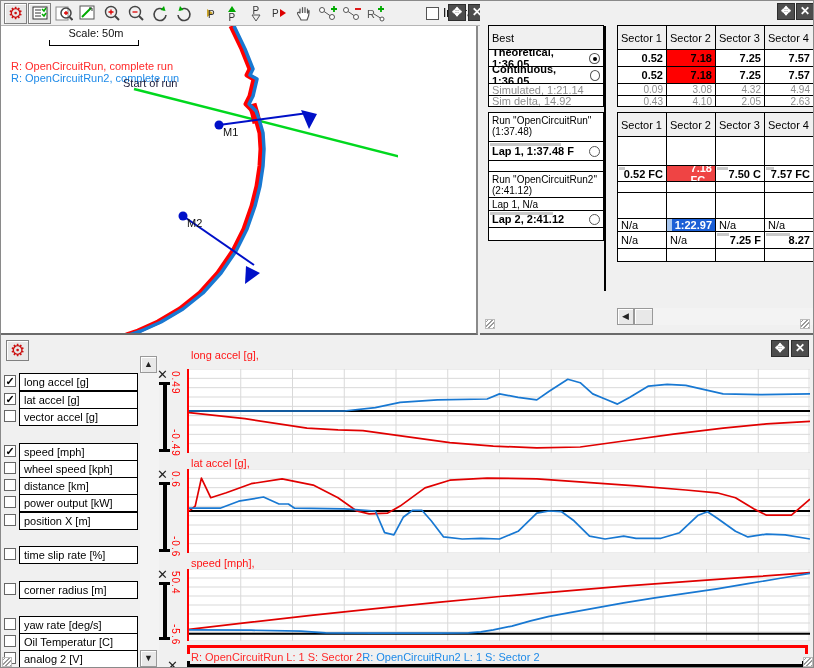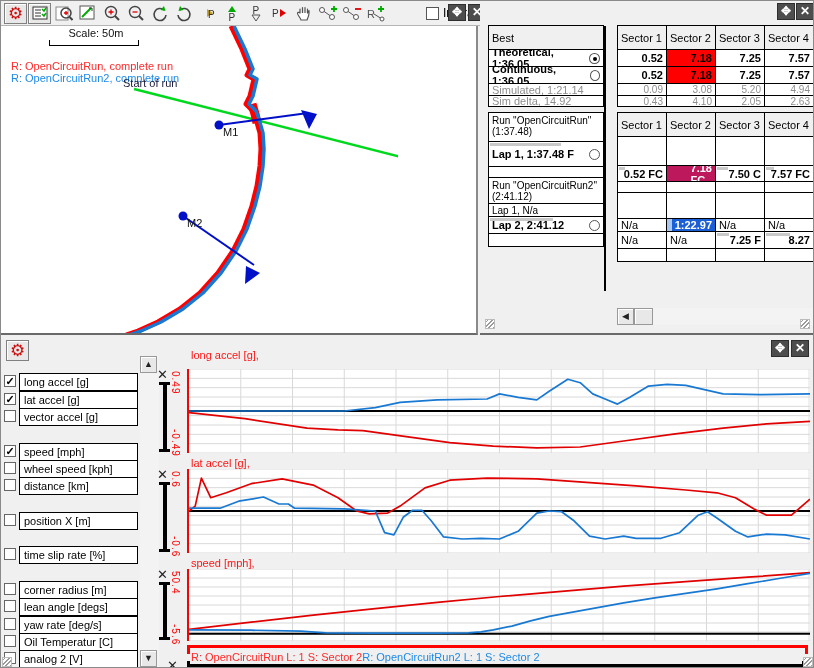--- a/index.html
+++ b/index.html
@@ -35,21 +35,21 @@
   .tp-divider { position:absolute; left:124px; top:25px; width:2px; height:265px; background:#000; }
   .sector-block { position:absolute; }
   .col { position:absolute; top:0; }
   .cell { border:1px solid #000; margin-top:-1px; background:#fff; overflow:hidden; position:relative;
           padding:0 3px; display:flex; align-items:center; }
   .cell.hdr { background:#f0f0f0; font-size:11px; }
   .cell.num { justify-content:flex-end; font-weight:bold; font-size:11px; }
   .cell.na  { justify-content:flex-start; font-weight:normal; }
   .cell.gray { color:#8f8f8f; font-weight:normal; font-size:10px; }
   .cell.redbg { background:#ff0000; }
-  .cell.redbg-w { background:#be185d; color:#fff;padding-left:44px; }
+  .cell.redbg-w { background:#ef4444; color:#fff;padding-left:44px; }
   .cell.bluebg { background:linear-gradient(90deg,#a9c7ef 0 10%,#1b5fd6 10%); color:#fff; }
   .cell .bar { position:absolute; left:1px; top:1px; height:3px; background:#c9c9c9; }
   .cell.runhdr { font-size:10px; line-height:11px; display:block; padding-top:2px; }
   .cell.lbl { justify-content:space-between; font-size:11px; }
   .hscroll { position:absolute; left:137px; top:307px; width:196px; height:17px; background:#f3f3f3; }
   .sbtn { position:absolute; width:17px; height:17px; background:#e8e8e8; border:1px solid #999; box-shadow:inset 1px 1px 0 #fff; text-align:center; line-height:15px; font-size:9px; color:#222; }
 
   
   .bottom-panel { position:absolute; left:0; top:336px; width:814px; height:332px; background:#f0f0f0; }
   .chan-list { position:absolute; left:0; top:19px; width:138px; height:313px; overflow:hidden; }
@@ -252,38 +252,38 @@
           <div class="cell hdr" style="height: 25px;">Sector 2</div>
           <div class="cell num redbg" style="height: 18px;">7.18</div>
           <div class="cell num redbg" style="height: 18px;">7.18</div>
           <div class="cell num gray" style="height: 13px;">3.08</div>
           <div class="cell num gray" style="height: 12px;">4.10</div>
         </div>
         <div class="col" style="left: 227px; width: 50px;">
           <div class="cell hdr" style="height: 25px;">Sector 3</div>
           <div class="cell num" style="height: 18px;">7.25</div>
           <div class="cell num" style="height: 18px;">7.25</div>
-          <div class="cell num gray" style="height: 13px;">5.20</div>
+          <div class="cell num gray" style="height: 13px;">4.32</div>
           <div class="cell num gray" style="height: 12px;">2.05</div>
         </div>
         <div class="col" style="left: 276px; width: 50px;">
           <div class="cell hdr" style="height: 25px;">Sector 4</div>
           <div class="cell num" style="height: 18px;">7.57</div>
           <div class="cell num" style="height: 18px;">7.57</div>
           <div class="cell num gray" style="height: 13px;">4.94</div>
           <div class="cell num gray" style="height: 12px;">2.63</div>
         </div>
       </div>
     <div id="lap-table" class="sector-block" style="left:8px;top:112px;">
         <div class="col" style="left: 0px; width: 116px;">
           <div class="cell runhdr" style="height: 30px;">
             <div>Run "OpenCircuitRun"</div>
             <div>(1:37.48)</div>
           </div>
-          <div class="cell lbl" style="height: 26px;">
+          <div class="cell lbl" style="height: 20px;">
             <span style="font-weight: bold;">Lap 1, 1:37.48 F</span>
             <span class="bar" style="width: 62%;"></span>
             <span class="radio"></span>
           </div>
           <div class="cell lbl" style="height: 12px;"></div>
           <div class="cell runhdr" style="height: 27px;">
             <div>Run "OpenCircuitRun2"</div>
             <div>(2:41.12)</div>
           </div>
           <div class="cell lbl" style="height: 14px; font-size: 10px;">
@@ -370,35 +370,35 @@
           <div class="chan-cell">speed [mph]</div>
         </div>
         <div class="chan-row" style="top: 103.8px;">
           <div class="chan-box"></div>
           <div class="chan-cell">wheel speed [kph]</div>
         </div>
         <div class="chan-row" style="top: 121.1px;">
           <div class="chan-box"></div>
           <div class="chan-cell">distance [km]</div>
         </div>
+        <div class="chan-row" style="top: 138.4px;">
+          <div class="chan-box"></div>
+          <div class="chan-cell">power output [kW]</div>
+        </div>
         <div class="chan-row" style="top: 155.7px;">
           <div class="chan-box"></div>
           <div class="chan-cell">position X [m]</div>
         </div>
         <div class="chan-row" style="top: 190.3px;">
           <div class="chan-box"></div>
           <div class="chan-cell">time slip rate [%]</div>
         </div>
         <div class="chan-row" style="top: 224.9px;">
           <div class="chan-box"></div>
           <div class="chan-cell">corner radius [m]</div>
-        </div>
-        <div class="chan-row" style="top: 242.2px;">
-          <div class="chan-box"></div>
-          <div class="chan-cell">lean angle [degs]</div>
         </div>
         <div class="chan-row" style="top: 259.5px;">
           <div class="chan-box"></div>
           <div class="chan-cell">yaw rate [deg/s]</div>
         </div>
         <div class="chan-row" style="top: 276.8px;">
           <div class="chan-box"></div>
           <div class="chan-cell">Oil Temperatur [C]</div>
         </div>
         <div class="chan-row" style="top: 294.1px;">

